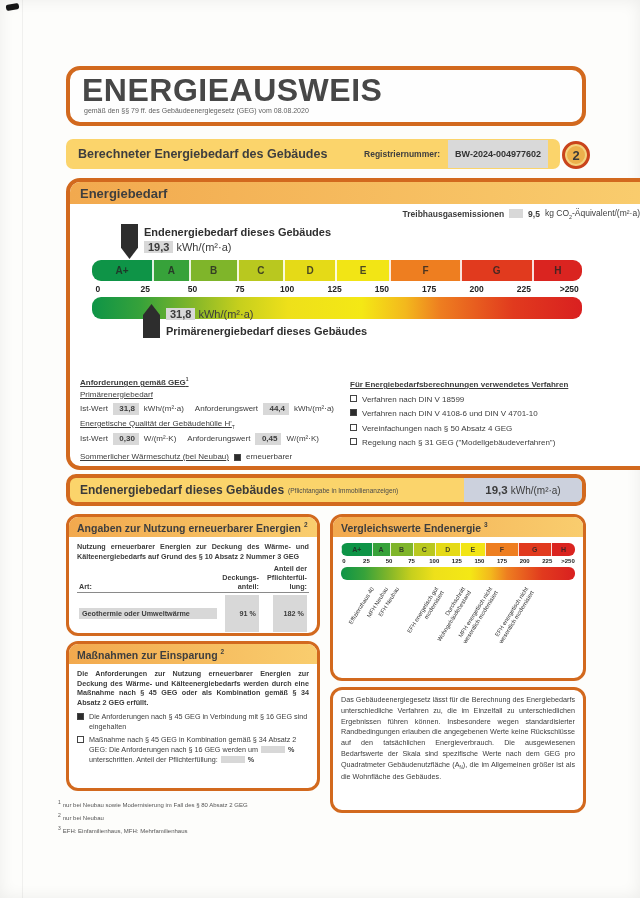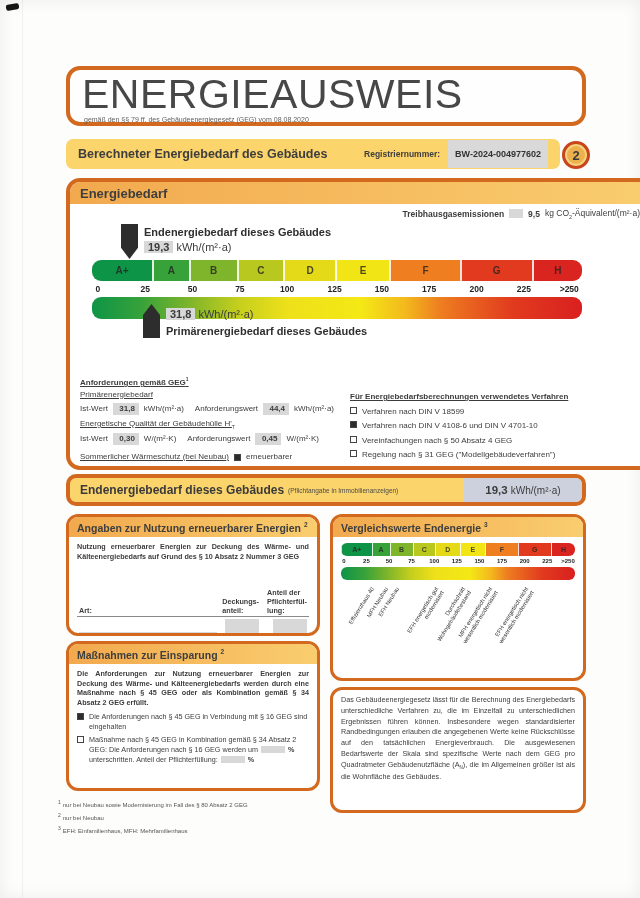--- a/index.html
+++ b/index.html
@@ -12,21 +12,21 @@
   .abs { position:absolute; }
   .sup { font-size:62%; vertical-align:super; }
   .subT { font-size:62%; vertical-align:sub; }
   .ul { text-decoration:underline; }
   .b { font-weight:bold; }
   .gray { background:#d8d8d8; padding:0 4px; font-weight:bold; }
 
   
   .hdr { left:66px; top:66px; width:520px; height:60px; border:4px solid #d2691e; border-radius:14px; background:#fefefe; padding:4px 12px 0 12px; }
   .hdr-row { display:flex; align-items:baseline; gap:9px; }
-  .hdr-big { font-size:41px; font-weight:normal; color:#474747; letter-spacing:0.5px; line-height:1; }
+  .hdr-big { font-size:32px; font-weight:bold; color:#474747; letter-spacing:0.5px; line-height:1; }
   .hdr-small { font-size:16px; font-weight:bold; color:#474747; }
   .law { font-size:7px; color:#5f5f5f; margin-top:1px; margin-left:2px; }
 
   
   .regbar { left:66px; top:139px; width:494px; height:30px; background:#fbd46b; border-radius:7px; display:flex; align-items:center; padding:0 12px; gap:8px; }
   .regbar-title { font-size:12.5px; font-weight:bold; color:#3e3e3e; flex:1; }
   .reg-label { font-size:8.5px; font-weight:bold; color:#3e3e3e;text-align:center; }
   .reg-value { font-size:9px; font-weight:bold; background:#d9d9d9; padding:9px 7px; color:#333; }
   .badge { left:562px; top:141px; width:28px; height:28px; border-radius:50%; background:#ecb14c; border:3px solid #c9441c; box-shadow: inset 0 0 0 2px #f4d27f; display:flex; align-items:center; justify-content:center; font-size:13px; font-weight:bold; color:#3a3a3a; }
 
@@ -51,21 +51,21 @@
   .seg { display:flex; align-items:center; justify-content:center; font-size:10px; font-weight:bold; color:rgba(35,35,35,0.8); border-left:2px solid rgba(255,255,255,0.85); }
   .seg:first-child { border-left:none; }
   .nums { position:relative; height:16px; font-size:8.5px; font-weight:bold; color:#222; }
   .nums span { position:absolute; top:3px; transform:translateX(-50%); white-space:nowrap; }
   .grad { height:22px; border-radius:9px; background:linear-gradient(90deg,#0e9447 0%,#37a23a 10%,#7fb52a 20%,#c6cf1d 30%,#eee01a 40%,#f4e815 55%,#f3b81d 64%,#ee7e20 71%,#e13a1e 86%,#d92020 100%); }
 
   
   .anf { position:absolute; left:10px; top:194px; width:258px; font-size:8px; line-height:1.5; }
   .anf .row { display:flex; align-items:center; gap:5px; margin-top:2px; }
   .anf .vg { background:#d8d8d8; font-weight:bold; padding:0 4px; min-width:26px; text-align:right; }
-  .verf { position:absolute; left:280px; top:209px; width:232px; font-size:8px; line-height:1.45; }
+  .verf { position:absolute; left:280px; top:197px; width:232px; font-size:8px; line-height:1.45; }
   .vitem { display:flex; gap:5px; align-items:flex-start; margin-top:3px; }
   .cb { display:inline-block; width:7px; height:7px; border:1.2px solid #444; background:#fff; flex:0 0 auto; margin-top:1px; }
   .cb.checked { background:#2c2c2c; }
 
   
   .banner { left:66px; top:474px; width:520px; height:32px; border:4px solid #d2691e; border-radius:10px; background:#fbd46b; display:flex; align-items:center; overflow:hidden; }
   .banner-title { font-size:12px; font-weight:bold; color:#3a3a3a; padding-left:10px; }
   .banner-note { font-size:6.5px; color:#4a4a4a; margin-left:4px; }
   .banner-spacer { flex:1; }
   .banner-val { width:118px; height:100%; background:#ccd1dd; display:flex; align-items:center; justify-content:center; gap:3px; font-size:10px; }
@@ -77,21 +77,21 @@
   .boxB { left:330px; top:514px; width:256px; height:167px; }
   .boxC { left:66px; top:641px; width:254px; height:150px; }
   .boxD { left:330px; top:687px; width:256px; height:126px; }
   .pad { padding:5px 8px; }
   .intro { font-size:7.2px; font-weight:bold; line-height:1.35; text-align:justify; }
   .body-text { font-size:7.2px; line-height:1.5; text-align:justify; }
 
   
   .retable { display:grid; grid-template-columns:1fr 42px 48px; margin-top:3px; font-size:7.2px; }
   .retable .hc { display:flex; align-items:flex-end; padding:1px 2px; font-weight:bold; white-space:pre-line; line-height:1.2; }
-  .retable .hc.r { justify-content:flex-end; text-align:left;margin-top:24px; }
+  .retable .hc.r { justify-content:flex-end; text-align:right; }
   .retable .cell { border-top:1px solid #8a8a8a; padding:2px; display:flex; align-items:center; }
   .retable .cell.r { justify-content:flex-end; }
   .retable .lab { background:#d8d8d8; font-weight:bold; padding:1px 3px; width:100%; }
   .retable .val { background:#d8d8d8; font-weight:bold; padding:14px 3px; min-width:34px; text-align:right; }
   .retable .sumline { border-top:2px solid #666; }
 
   
   .mini { margin:6px 8px 0 8px; position:relative; }
   .mini .band { height:13px; border-radius:6px; }
   .mini .seg { font-size:7px; border-left:1.5px solid rgba(255,255,255,0.85); }

